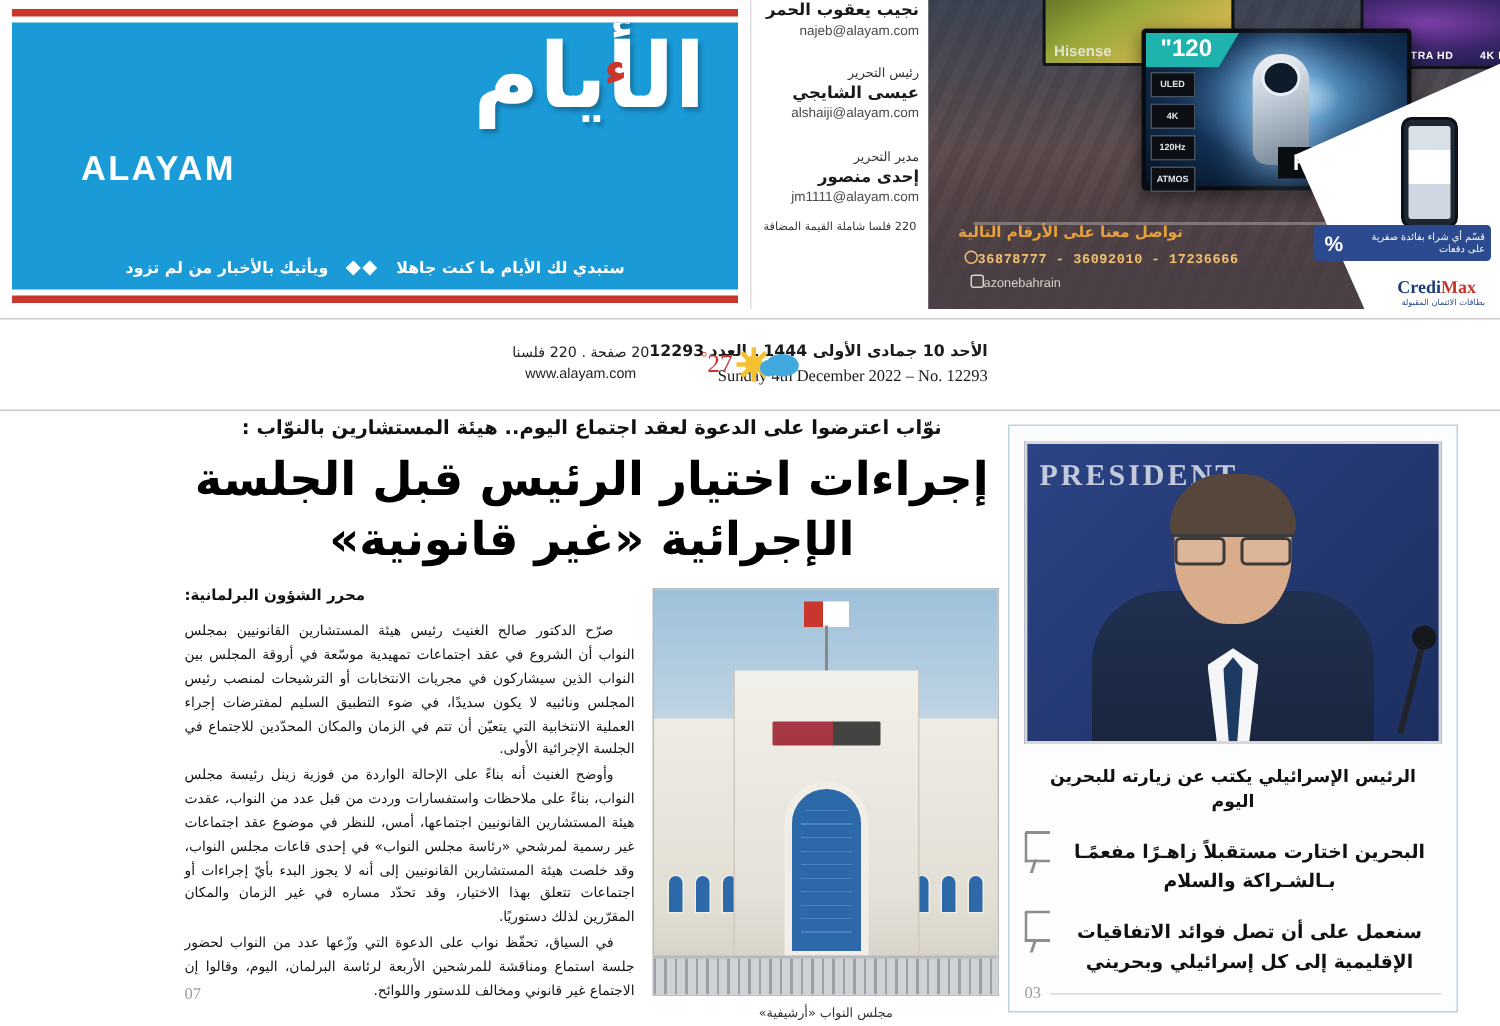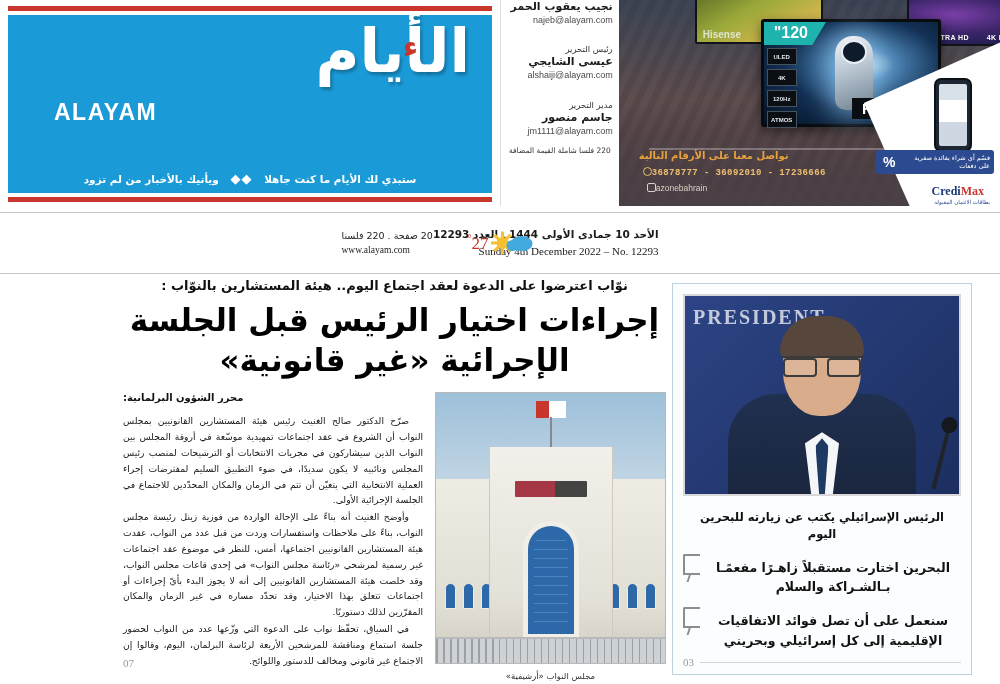--- a/index.html
+++ b/index.html
@@ -431,23 +431,23 @@
   }
   .info-pages {
     font-size: 9.5px;
     color: #222;
     line-height: 1.5;
     text-align: right;
   }
   .info-site {
     font-size: 9.5px;
     color: #222;
-    font-family: Liberation Serif, serif;
+    font-family: Liberation Sans, sans-serif;
     direction: ltr;
-    text-align: left;
+    text-align: center;
     line-height: 1.5;
   }
   .weather {
     position: absolute;
     left: 50%;
     top: 50%;
     transform: translate(-50%, -50%);
     display: flex;
     align-items: center;
     gap: 2px;
@@ -871,21 +871,21 @@
     <div class="rule-red"></div>
   </div>
 
   <div class="staff-col">
     <div class="staff-name">نجيب يعقوب الحمر</div>
     <div class="staff-mail">najeb@alayam.com</div>
     <div class="staff-role">رئيس التحرير</div>
     <div class="staff-name">عيسى الشايجي</div>
     <div class="staff-mail">alshaiji@alayam.com</div>
     <div class="staff-role">مدير التحرير</div>
-    <div class="staff-name">جاسم منصور</div>
+    <div class="staff-name">إحدى منصور</div>
     <div class="staff-mail">jm1111@alayam.com</div>
     <div class="staff-price">220 فلسا شاملة القيمة المضافة</div>
   </div>
 
   <div class="ad">
     <div class="ad-stadium"></div>
     <div class="ad-field-lines"></div>
 
     <div class="ad-tv-sm1"></div>
     <div class="ad-tv-sm2">

